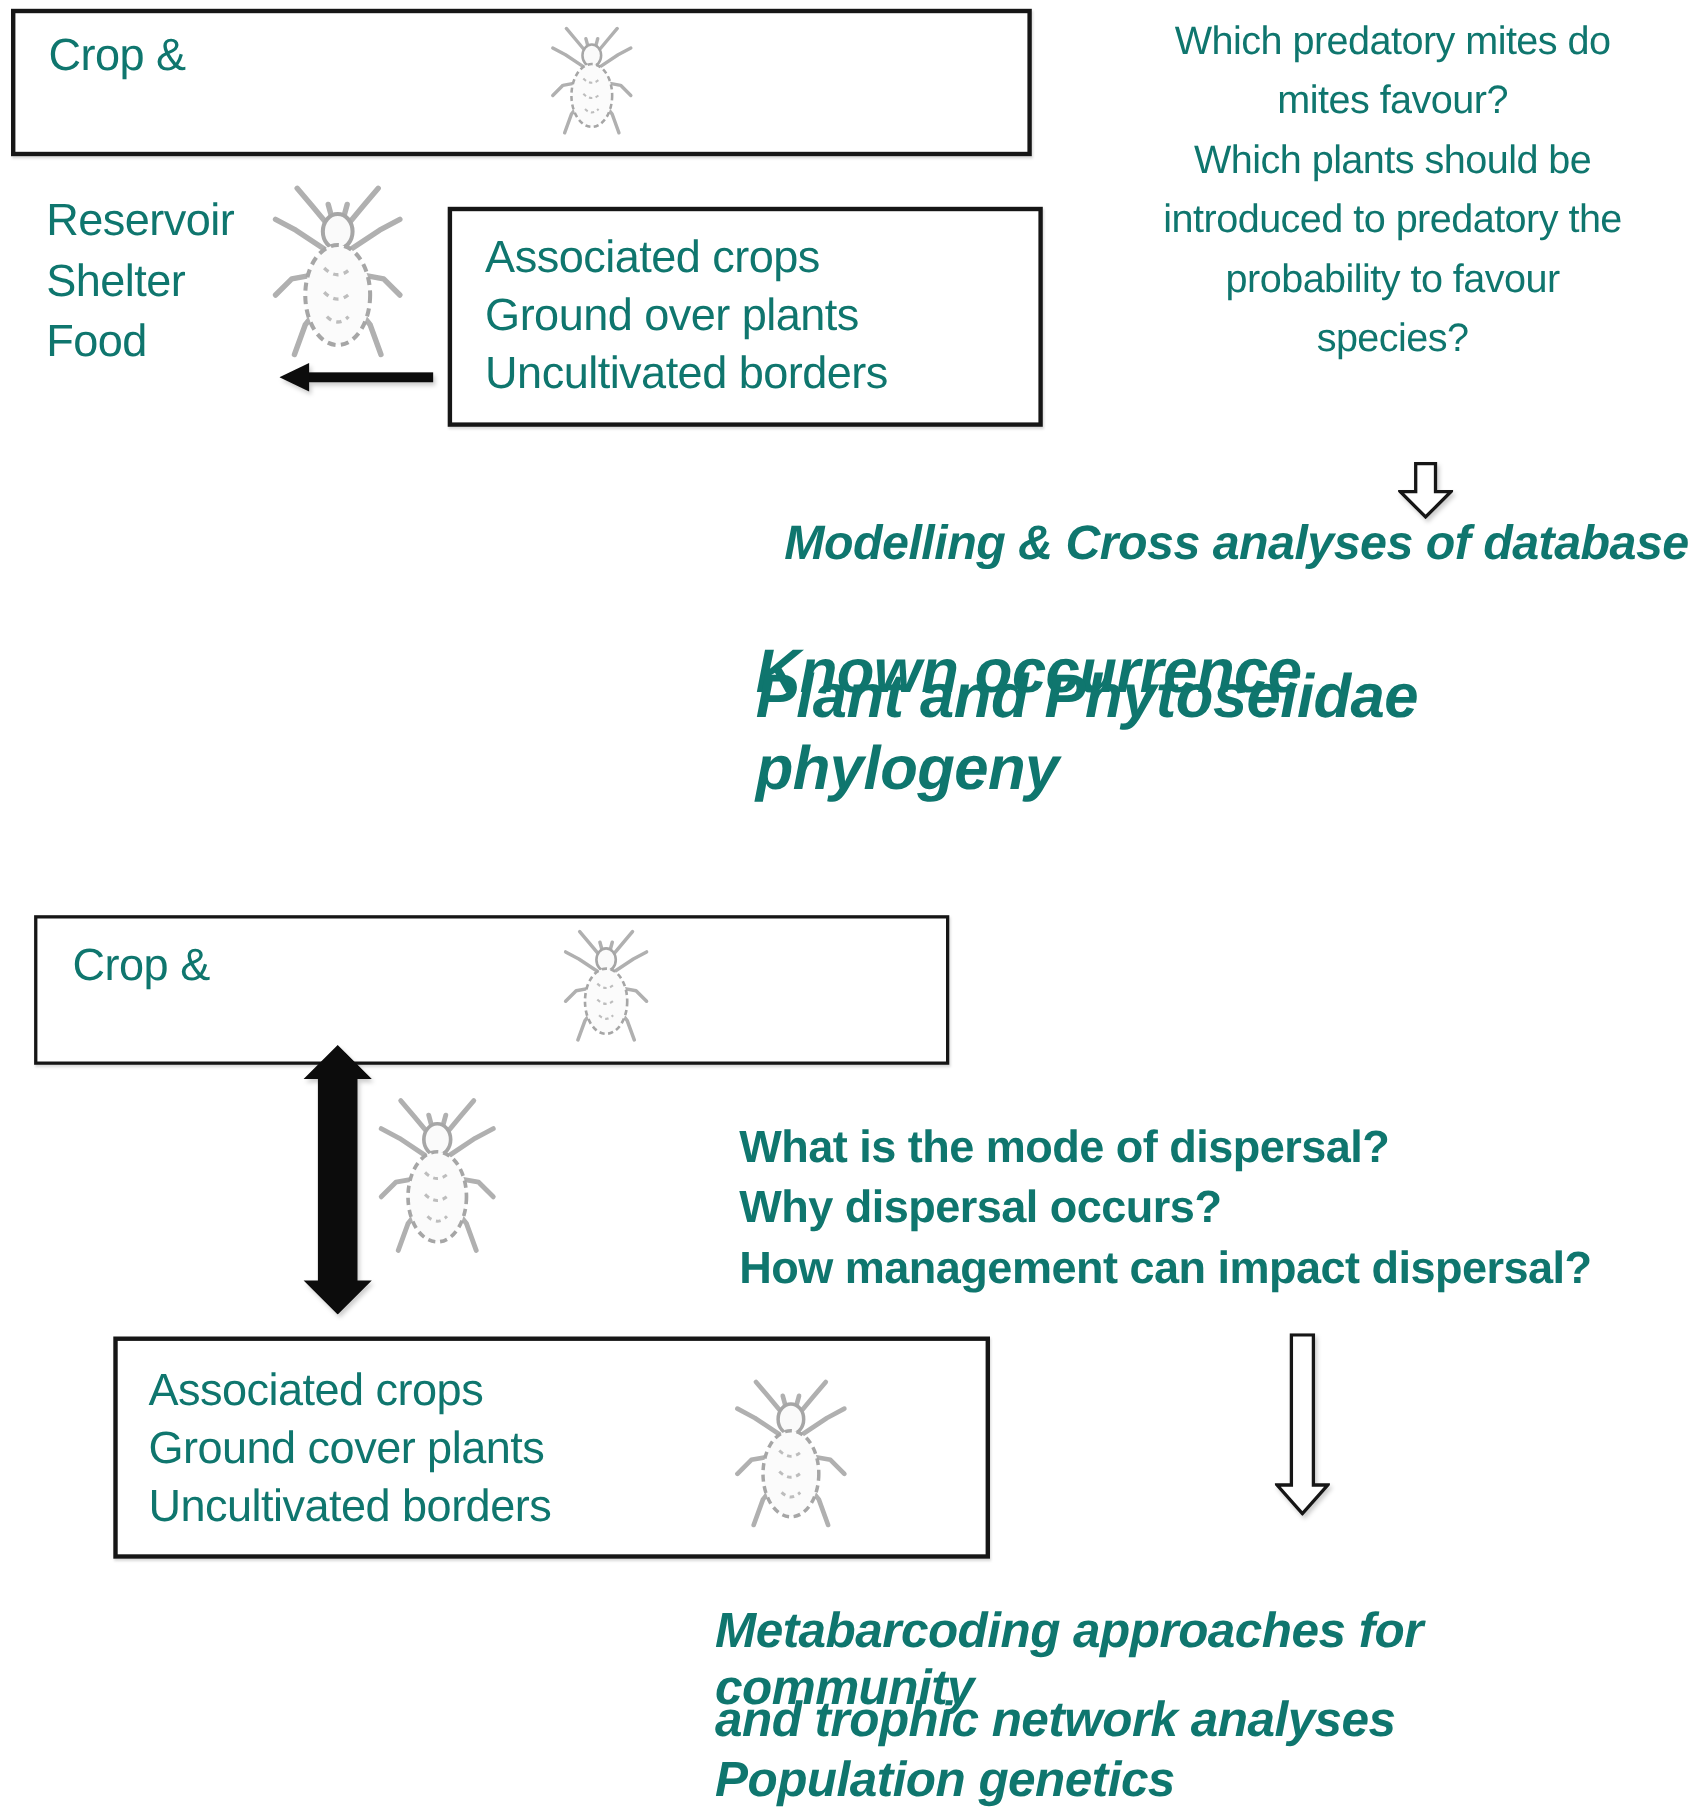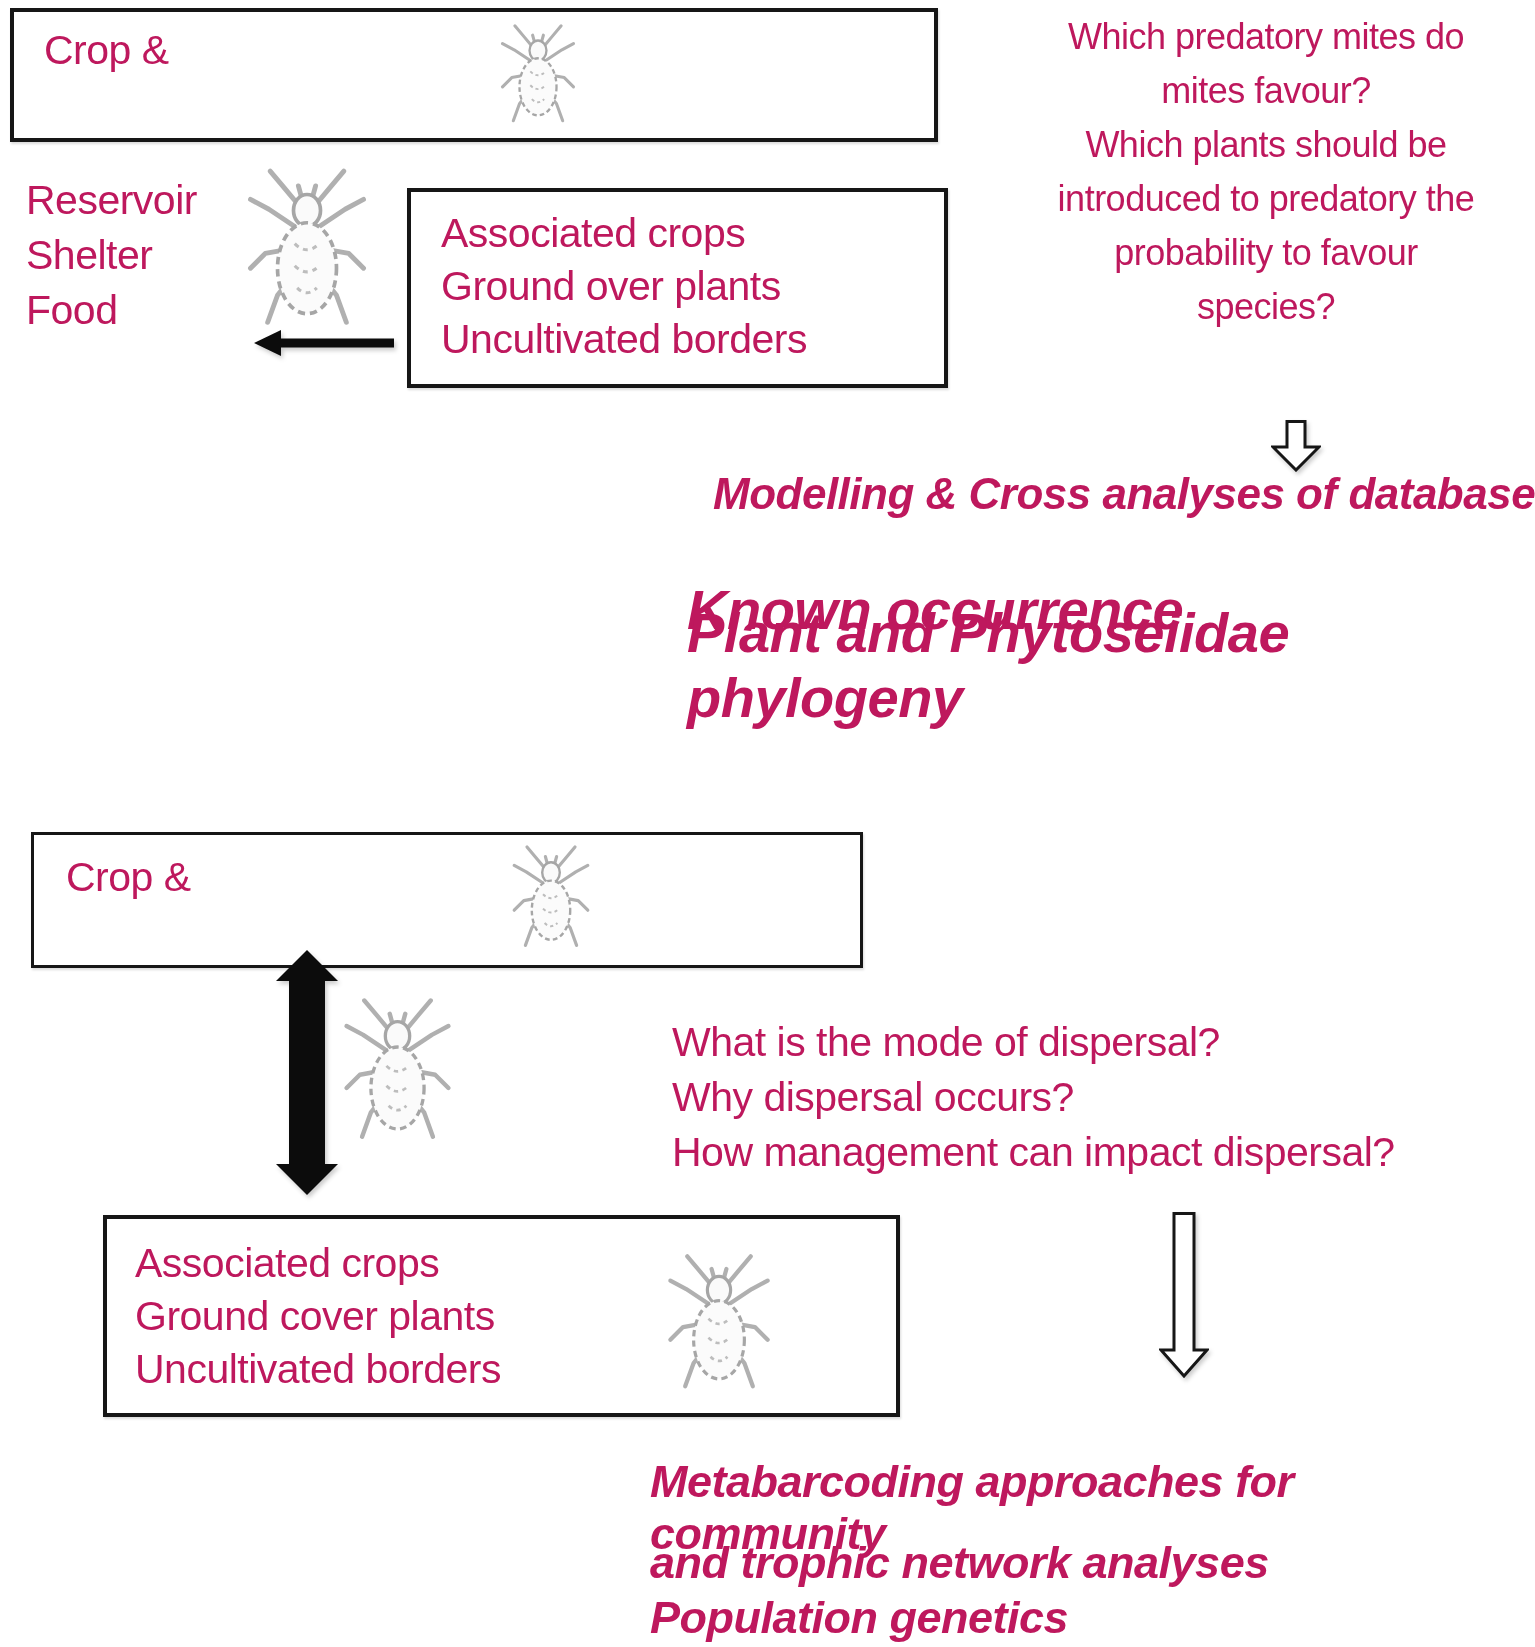--- a/index.html
+++ b/index.html
@@ -1,18 +1,18 @@
 <!DOCTYPE html>
 <html><head>
 <meta charset="utf-8">
 <style>
   html,body{margin:0;padding:0;background:#ffffff;}
   .canvas{
     position:relative;width:1535px;height:1647px;background:#ffffff;
-    font-family:"Liberation Sans", sans-serif;color:#be185d;overflow:hidden;
+    font-family:"Liberation Sans", sans-serif;color:#0f766e;overflow:hidden;
   }
   .abs{position:absolute;}
   .box{
     position:absolute;background:#ffffff;border:4px solid #161616;
     box-sizing:border-box;filter:drop-shadow(1px 2px 1px rgba(0,0,0,0.14));
   }
   .box.thin{border-width:3px;}
   .txt{white-space:pre;line-height:1.0;}
   .t41{font-size:41px;letter-spacing:-0.5px;}
   .qblock{
@@ -56,21 +56,21 @@
     </defs>
   </svg>
 
   <div class="box" style="left:10px;top:8px;width:928px;height:134px;">
     <div class="txt t41 abs" style="left:30px;top:18px;">Crop &amp;</div>
     <svg class="abs" style="left:478px;top:10px;" width="92" height="108" viewBox="0 0 100 140">
         <use href="#mite"></use>
       </svg>
   </div>
 
-  <div class="abs lblock t41" style="left:26px;top:173px;">
+  <div class="abs lblock t41" style="left:42px;top:173px;">
     <div>Reservoir</div>
     <div>Shelter</div>
     <div>Food</div>
   </div>
 
   <svg class="abs" style="left:232px;top:165px;" width="150" height="172" viewBox="0 0 100 140">
       <use href="#mite"></use>
     </svg>
 
   <div class="box" style="left:407px;top:188px;width:541px;height:200px;">
@@ -114,21 +114,21 @@
   </div>
 
   <svg class="abs shadowed" style="left:275px;top:950px;" width="64" height="245" viewBox="0 0 64 245">
     <path d="M32,0 L63,31 L50,31 L50,214 L63,214 L32,245 L1,214 L14,214 L14,31 L1,31 Z" fill="#0c0c0c"></path>
   </svg>
 
   <svg class="abs" style="left:330px;top:995px;" width="135" height="155" viewBox="0 0 100 140">
       <use href="#mite"></use>
     </svg>
 
-  <div class="abs lblock t41" style="left:672px;top:1015px;">
+  <div class="abs lblock t41" style="left:672px;top:1015px;font-weight:bold;">
     <div>What is the  mode of dispersal?</div>
     <div>Why dispersal occurs?</div>
     <div>How management can impact dispersal?</div>
   </div>
 
   <div class="box" style="left:103px;top:1215px;width:797px;height:202px;">
     <div class="abs boxlines" style="left:28px;top:18px;">
       <div>Associated crops</div>
       <div>Ground cover plants</div>
       <div>Uncultivated borders</div>

